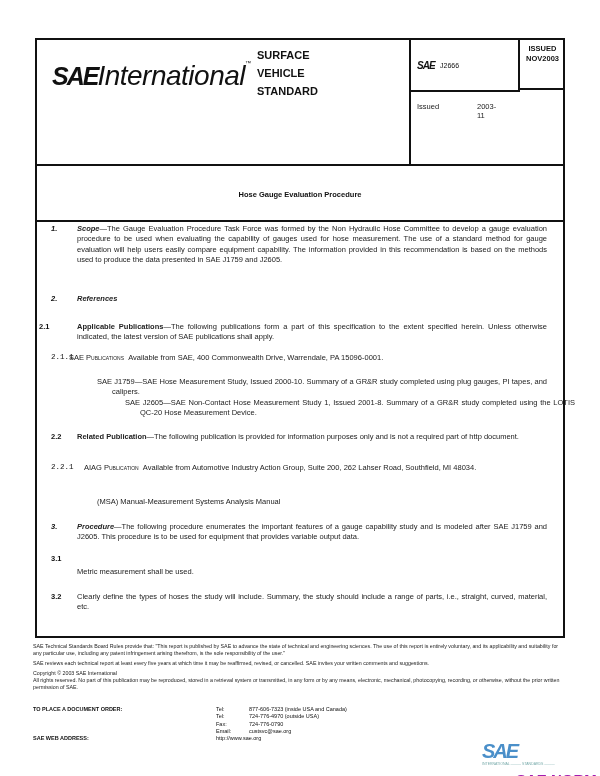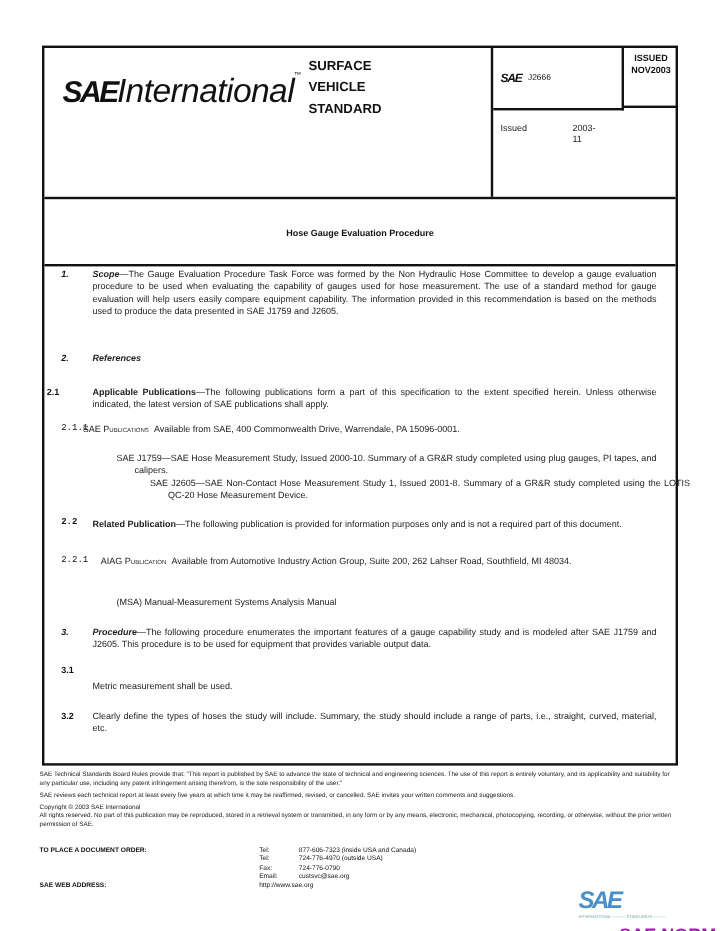--- a/index.html
+++ b/index.html
@@ -89,23 +89,23 @@
     </div>
 
     <span class="sec-num norm" style="left:14px; top:131px;">2.1.1</span>
     <div class="p" style="left:32px; top:131px; width:463px;">
       <span class="sc">SAE Publications</span>&nbsp;&nbsp;<span>Available from SAE, 400 Commonwealth Drive, Warrendale, PA 15096-0001.</span>
     </div>
 
     <div class="p" style="left:60px; top:155px; width:450px; text-indent:-15px; padding-left:15px; box-sizing:border-box;">SAE J1759—SAE Hose Measurement Study, Issued 2000-10. Summary of a GR&amp;R study completed using plug gauges, PI tapes, and calipers.</div>
     <div class="p" style="left:60px; top:176px; width:450px; text-indent:-15px; padding-left:15px; box-sizing:border-box;margin-left:28px;">SAE J2605—SAE Non-Contact Hose Measurement Study 1, Issued 2001-8. Summary of a GR&amp;R study completed using the LOTIS QC-20 Hose Measurement Device.</div>
 
-    <span class="sec-num" style="left:14px; top:210px;font-family:Liberation Mono, monospace;">2.2</span>
+    <span class="sec-num" style="left:14px; top:210px;">2.2</span>
     <div class="p" style="left:40px; top:210px; width:470px;">
-      <span class="b">Related Publication</span><span>—The following publication is provided for information purposes only and is not a required part of this document.</span>
+      <span class="b">Related Publication</span><span>—The following publication is provided for information purposes only and is not a required part of http document.</span>
     </div>
 
     <span class="sec-num norm" style="left:14px; top:241px;">2.2.1</span>
     <div class="p" style="left:47px; top:241px; width:463px;">
       <span class="sc">AIAG Publication</span>&nbsp;&nbsp;<span>Available from Automotive Industry Action Group, Suite 200, 262 Lahser Road, Southfield, MI 48034.</span>
     </div>
 
     <div class="p" style="left:60px; top:275px; width:450px;">(MSA) Manual-Measurement Systems Analysis Manual</div>
 
     <span class="sec-num ital" style="left:14px; top:300px;">3.</span>

